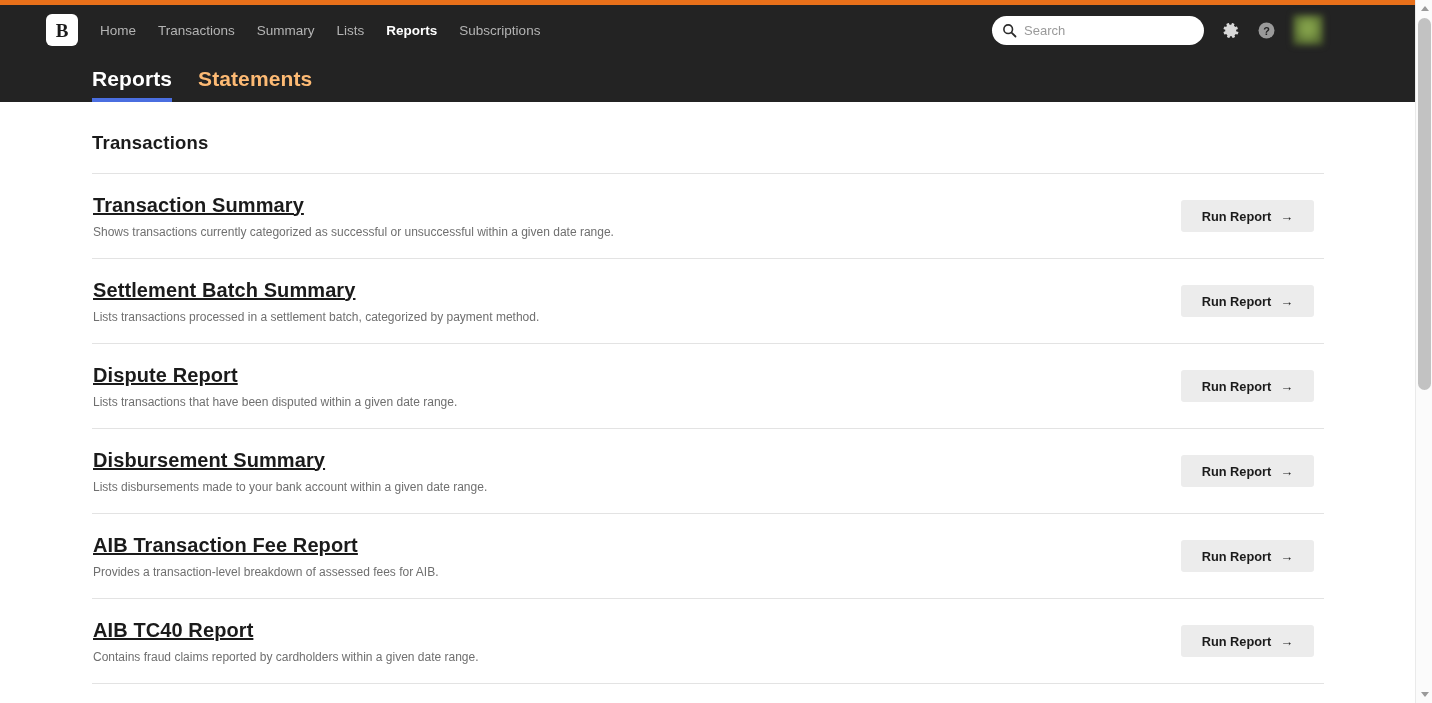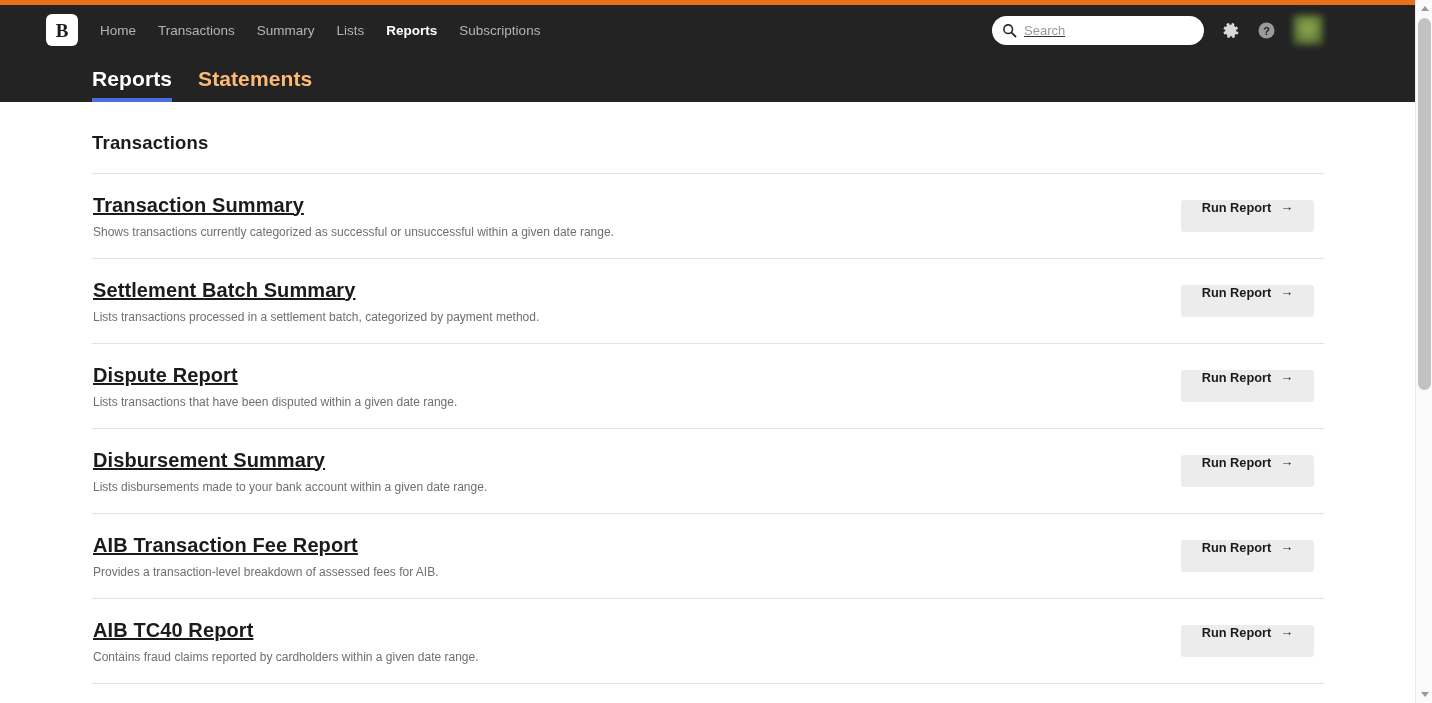--- a/index.html
+++ b/index.html
@@ -76,21 +76,21 @@
     width: 212px; height: 29px;
     background: #ffffff; border-radius: 15px;
     display: flex; align-items: center;
     padding-left: 10px;
   }
   .search-icon { flex: none; display: flex; align-items: center; }
   .search-input {
     border: none; outline: none; background: transparent;
     margin-left: 7px; font-size: 13px; color: #333;
     font-family: "Liberation Sans", sans-serif;
-    width: 170px; height: 22px; text-decoration: underline;
+    width: 170px; height: 22px;
   }
   .search-input::placeholder { color: #9a9a9a; }
 
   .icon-btn {
     margin-left: 17px; width: 19px; height: 19px;
     display: flex; align-items: center; justify-content: center;
     cursor: pointer; flex: none;
   }
 
   .avatar {
@@ -146,21 +146,21 @@
     font-size: 20px; font-weight: bold; color: #1b1b1b;
     letter-spacing: 0.1px; margin-bottom: 8px; text-decoration: underline;
   }
   .report-desc {
     font-size: 12px; color: #6f6f6f;
   }
 
   .run-btn {
     width: 133px; height: 32px;
     background: #ececec; border: none; border-radius: 3px;
-    display: flex; justify-content: center;
+    display: flex; align-items: center; justify-content: center;
     gap: 9px; cursor: pointer; margin-right: 10px;
     font-family: "Liberation Sans", sans-serif;
   }
   .run-btn .btn-label {
     font-size: 12.8px; font-weight: bold; color: #1b1b1b;
   }
   .run-btn .btn-arrow {
     font-size: 13px; color: #1b1b1b; line-height: 1;
     transform: translateY(-0.5px);
   }

